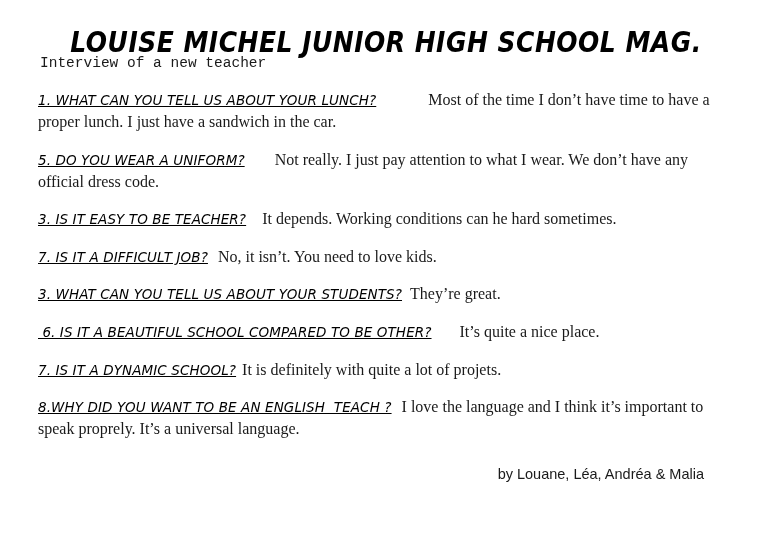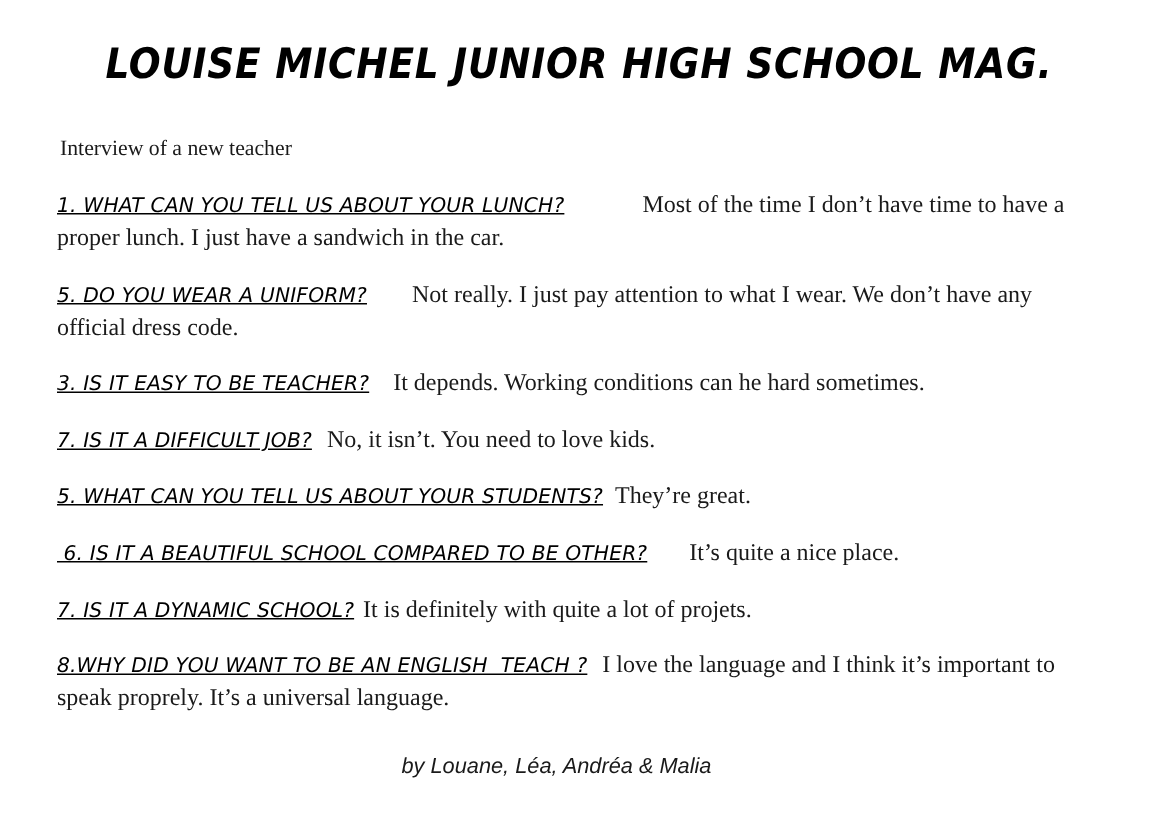--- a/index.html
+++ b/index.html
@@ -27,24 +27,23 @@
     font-weight: bold;
     font-style: italic;
     font-size: 25px;
     letter-spacing: 0.5px;
     color: #000000;
     margin: 8px 0 0 0;
     transform: scaleY(1.12);
     transform-origin: center top;
   }
   .intro {
-    font-family: Liberation Serif, serif;
+    font-family: Liberation Mono, monospace;
     font-size: 14.5px;
     color: #1a1a1a;
-    margin-top: 36px;
     margin-left: 2px;
   }
   .qa-list {
     margin-top: 18px;
   }
   .qa {
     margin-bottom: 15px;
     line-height: 1.38;
     font-size: 15.5px;
   }
@@ -61,26 +60,25 @@
   .gap {
     display: inline-block;
   }
   .a {
     font-family: "Liberation Serif", serif;
     font-size: 16px;
     color: #1a1a1a;
   }
   .signature {
     margin-top: 26px;
-    text-align: center;
+    text-align: right;
     font-family: "Liberation Sans", sans-serif;
     font-size: 14.5px;
     color: #1a1a1a;
     padding-right: 30px;
-    font-style: italic;
   }
 </style>
 </head>
 <body>
 
 <div class="page">
 
   <h1 class="doc-title">LOUISE MICHEL JUNIOR HIGH SCHOOL MAG.</h1>
 
   <div class="intro">Interview of a new teacher</div>
@@ -97,21 +95,21 @@
 
     <p class="qa">
       <span class="q">3. IS IT EASY TO BE TEACHER?</span><span class="gap" style="width: 16px;"></span><span class="a">It depends. Working conditions can he hard sometimes.</span>
     </p>
 
     <p class="qa">
       <span class="q">7. IS IT A DIFFICULT JOB?</span><span class="gap" style="width: 10px;"></span><span class="a">No, it isn’t. You need to love kids.</span>
     </p>
 
     <p class="qa">
-      <span class="q">5. WHAT CAN YOU TELL US ABOUT YOUR STUDENTS?</span><span class="gap" style="width: 8px;"></span><span class="a">They’re great.</span>
+      <span class="q">3. WHAT CAN YOU TELL US ABOUT YOUR STUDENTS?</span><span class="gap" style="width: 8px;"></span><span class="a">They’re great.</span>
     </p>
 
     <p class="qa">
       <span class="q"> 6. IS IT A BEAUTIFUL SCHOOL COMPARED TO BE OTHER?</span><span class="gap" style="width: 28px;"></span><span class="a">It’s quite a nice place.</span>
     </p>
 
     <p class="qa">
       <span class="q">7. IS IT A DYNAMIC SCHOOL?</span><span class="gap" style="width: 6px;"></span><span class="a">It is definitely with quite a lot of projets.</span>
     </p>
 

